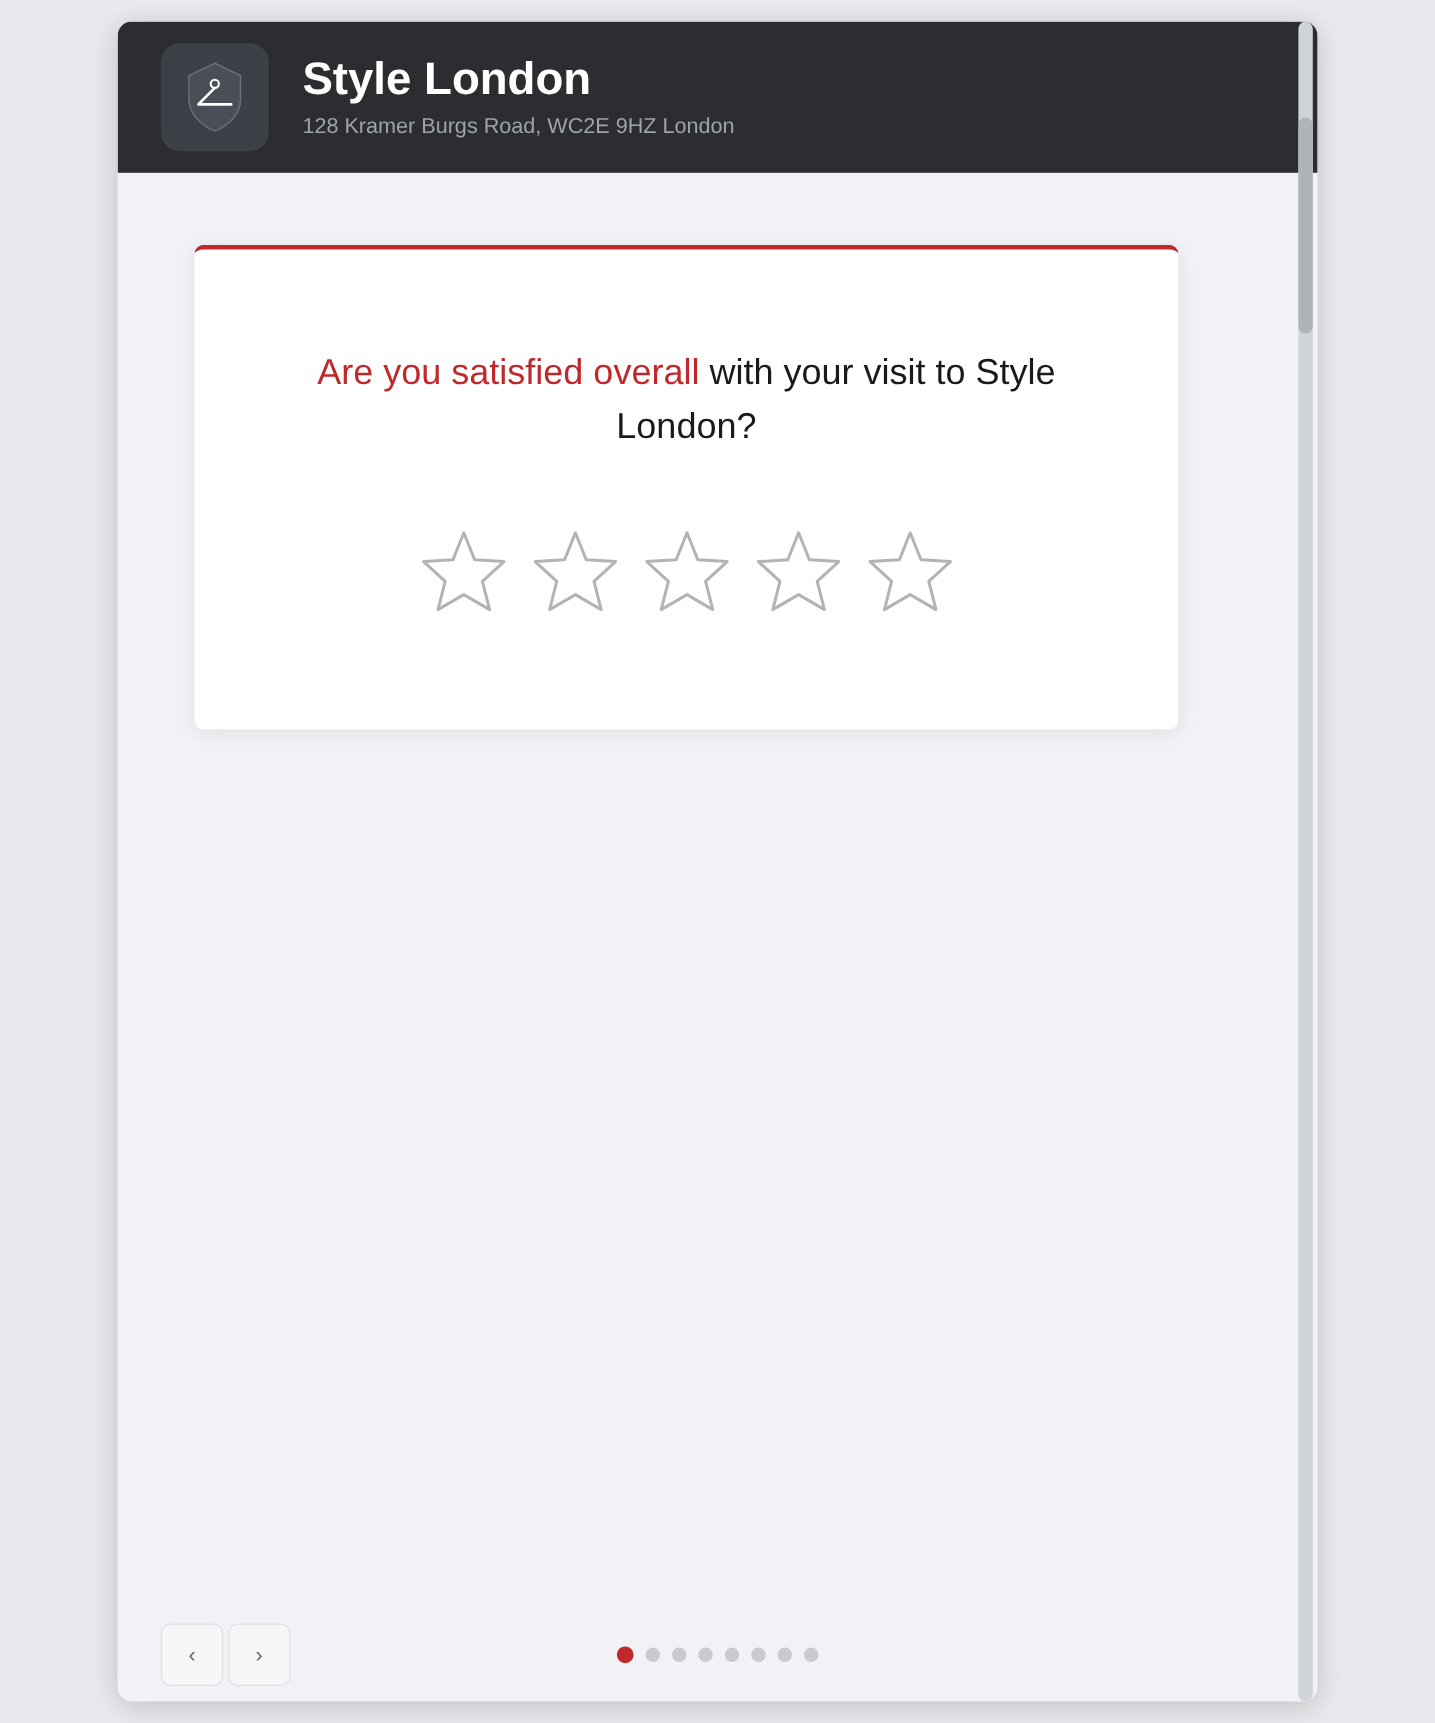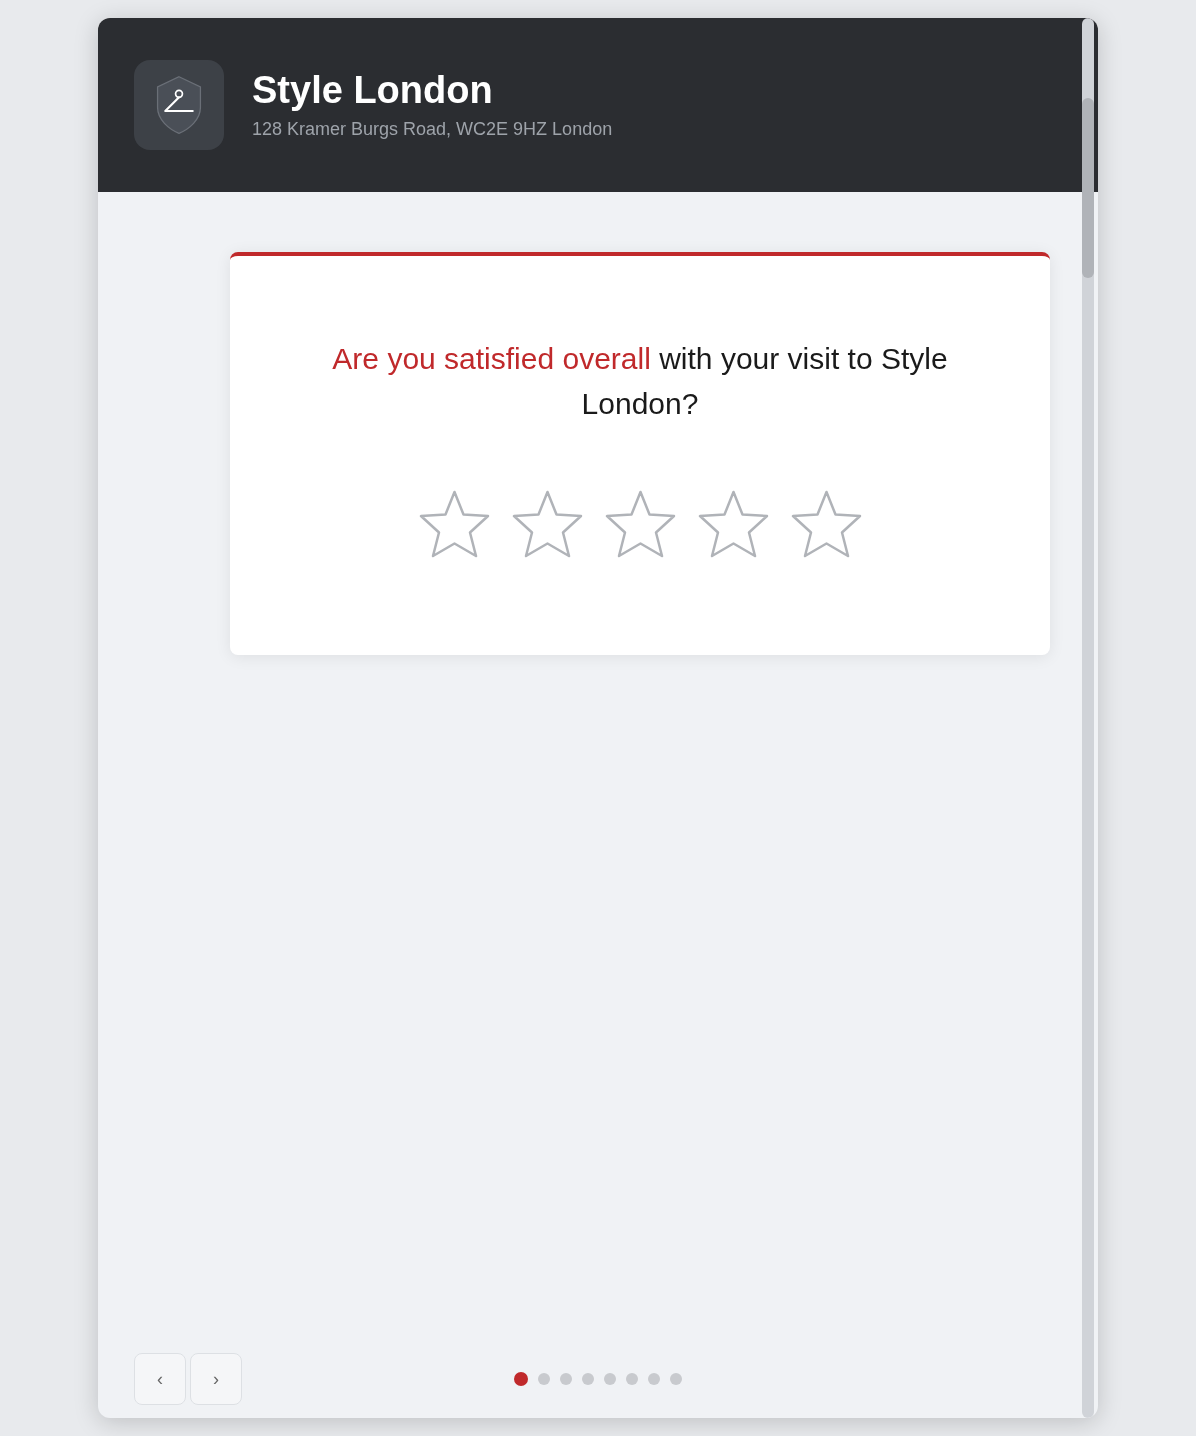--- a/index.html
+++ b/index.html
@@ -25,21 +25,21 @@
       box-shadow: 0 4px 24px rgba(0,0,0,0.18);
       overflow: hidden;
       position: relative;
       display: flex;
       flex-direction: column;
     }
 
     
     .app-header {
       background: #2b2d31;
-      padding: 42px 36px;
+      padding: 18px 36px;
       display: flex;
       align-items: center;
       gap: 28px;
       flex-shrink: 0;
     }
 
     .logo-badge {
       width: 90px;
       height: 90px;
       background: #3d4147;
@@ -94,22 +94,22 @@
       height: 180px;
       background: #b0b3b8;
       border-radius: 6px;
     }
 
     
     .main-content {
       flex: 1;
       display: flex;
       flex-direction: column;
-      align-items: flex-end;
-      padding: 60px 48px 40px;
+      align-items: flex-start;
+      padding: 60px 64px 40px;
       position: relative;
     }
 
     
     .survey-card {
       width: 100%;
       max-width: 820px;
       background: #ffffff;
       border-radius: 8px;
       border-top: 4px solid #c0292b;

